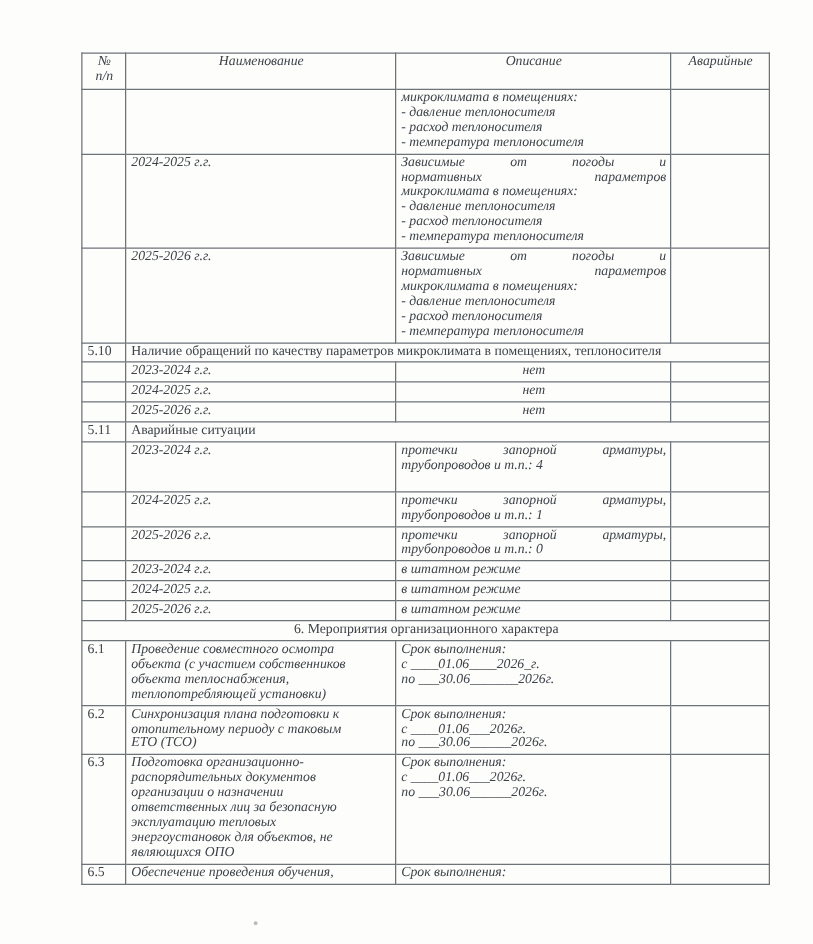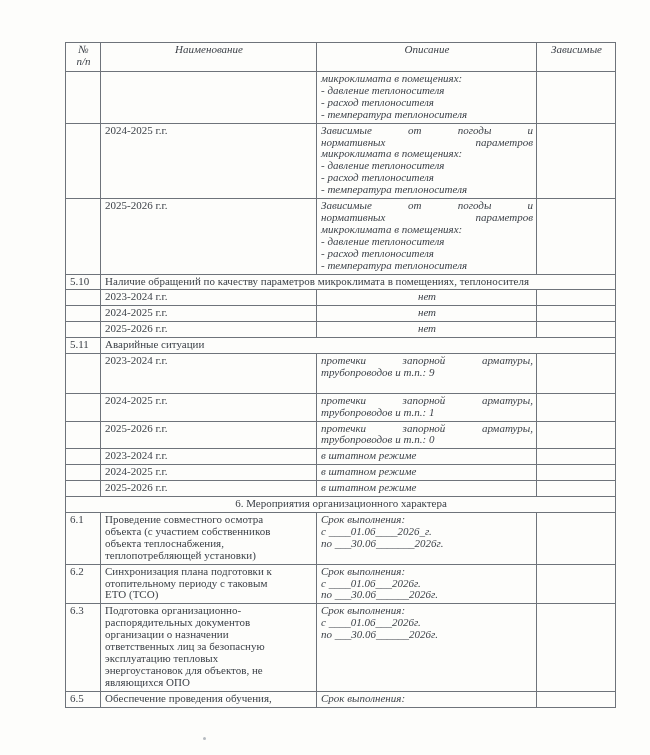--- a/index.html
+++ b/index.html
@@ -26,21 +26,21 @@
   }
   thead td{
     font-style:italic;
     text-align:center;
     vertical-align:middle;
     white-space:pre-line;
     height:25px;
     padding:1px 2px;
   }
   td.num{padding:1px 1px 1px 3px;}
-  td.name{white-space:pre-line;}
+  td.name{white-space:pre-line;font-style:italic;}
   td.desc{padding-left:4px;}
   td.desc div{min-height:11.9px;font-style:italic;}
   td.desc div.spread{text-align:justify;text-align-last:justify;}
   td.desc div.center{text-align:center;}
   td.span-cell{text-align:left;}
   td.section{
     font-weight:normal;
     text-align:center;
     padding:1px 2px 2px;
   }
@@ -59,21 +59,21 @@
       <col style="width:216px">
       <col style="width:220px">
       <col style="width:79px">
     </colgroup>
     <thead>
       <tr>
         <td>№
 п/п</td>
         <td>Наименование</td>
         <td>Описание</td>
-        <td>Зависимые</td>
+        <td>Аварийные</td>
       </tr>
     </thead>
     <tbody>
         <tr>
           <td class="num"></td>
           <td class="name"></td>
           <td class="desc">
             <div>микроклимата в помещениях:</div>
             <div>- давление теплоносителя</div>
             <div>- расход теплоносителя</div>
@@ -137,21 +137,21 @@
         </tr>
         <tr>
           <td class="num">5.11</td>
           <td class="span-cell" colspan="3">Аварийные ситуации</td>
         </tr>
         <tr>
           <td class="num"></td>
           <td class="name">2023-2024 г.г.</td>
           <td class="desc">
             <div class="spread">протечки запорной арматуры,</div>
-            <div>трубопроводов и т.п.: 9</div>
+            <div>трубопроводов и т.п.: 4</div>
             <div></div>
           </td>
           <td class="note"></td>
         </tr>
         <tr>
           <td class="num"></td>
           <td class="name">2024-2025 г.г.</td>
           <td class="desc">
             <div class="spread">протечки запорной арматуры,</div>
             <div>трубопроводов и т.п.: 1</div>

